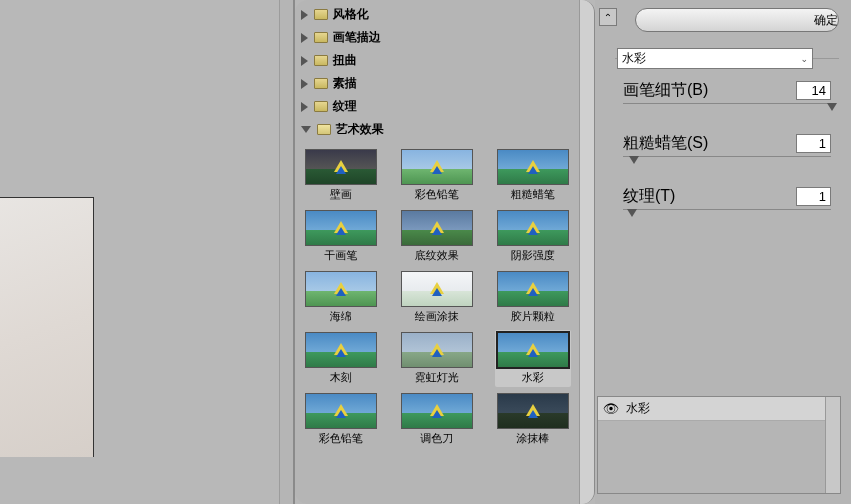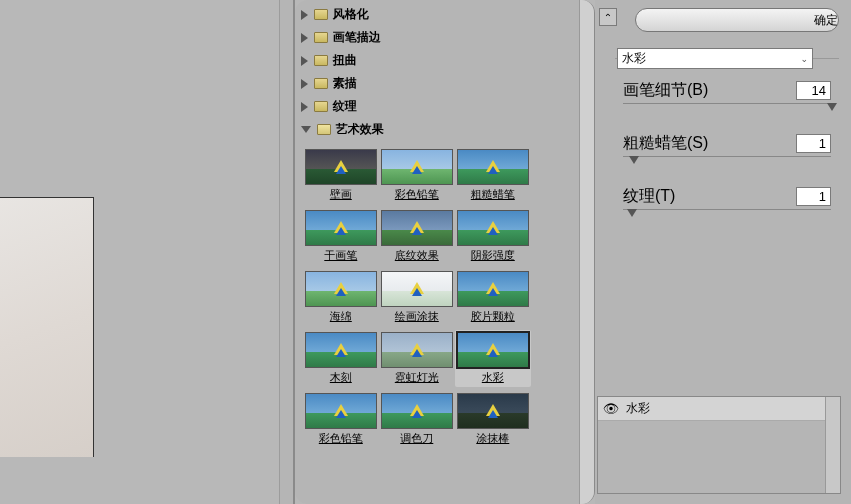--- a/index.html
+++ b/index.html
@@ -87,23 +87,22 @@
   }
   .folder-open {
     background: linear-gradient(#f0e4a0, #d4c678);
   }
   .cat-label {
     font-weight: bold;
   }
   .thumbs {
     display: grid;
     grid-template-columns: repeat(3, 76px);
-    gap: 4px 0;
+    gap: 4px 20px;
     padding: 6px 3px 0 2px;
-    text-decoration: underline;
   }
   .thumb-item {
     text-align: center;
     cursor: pointer;
   }
   .thumb-item.selected .thumb {
     outline: 2px solid #222;
     outline-offset: -1px;
   }
   .thumb-item.selected {

